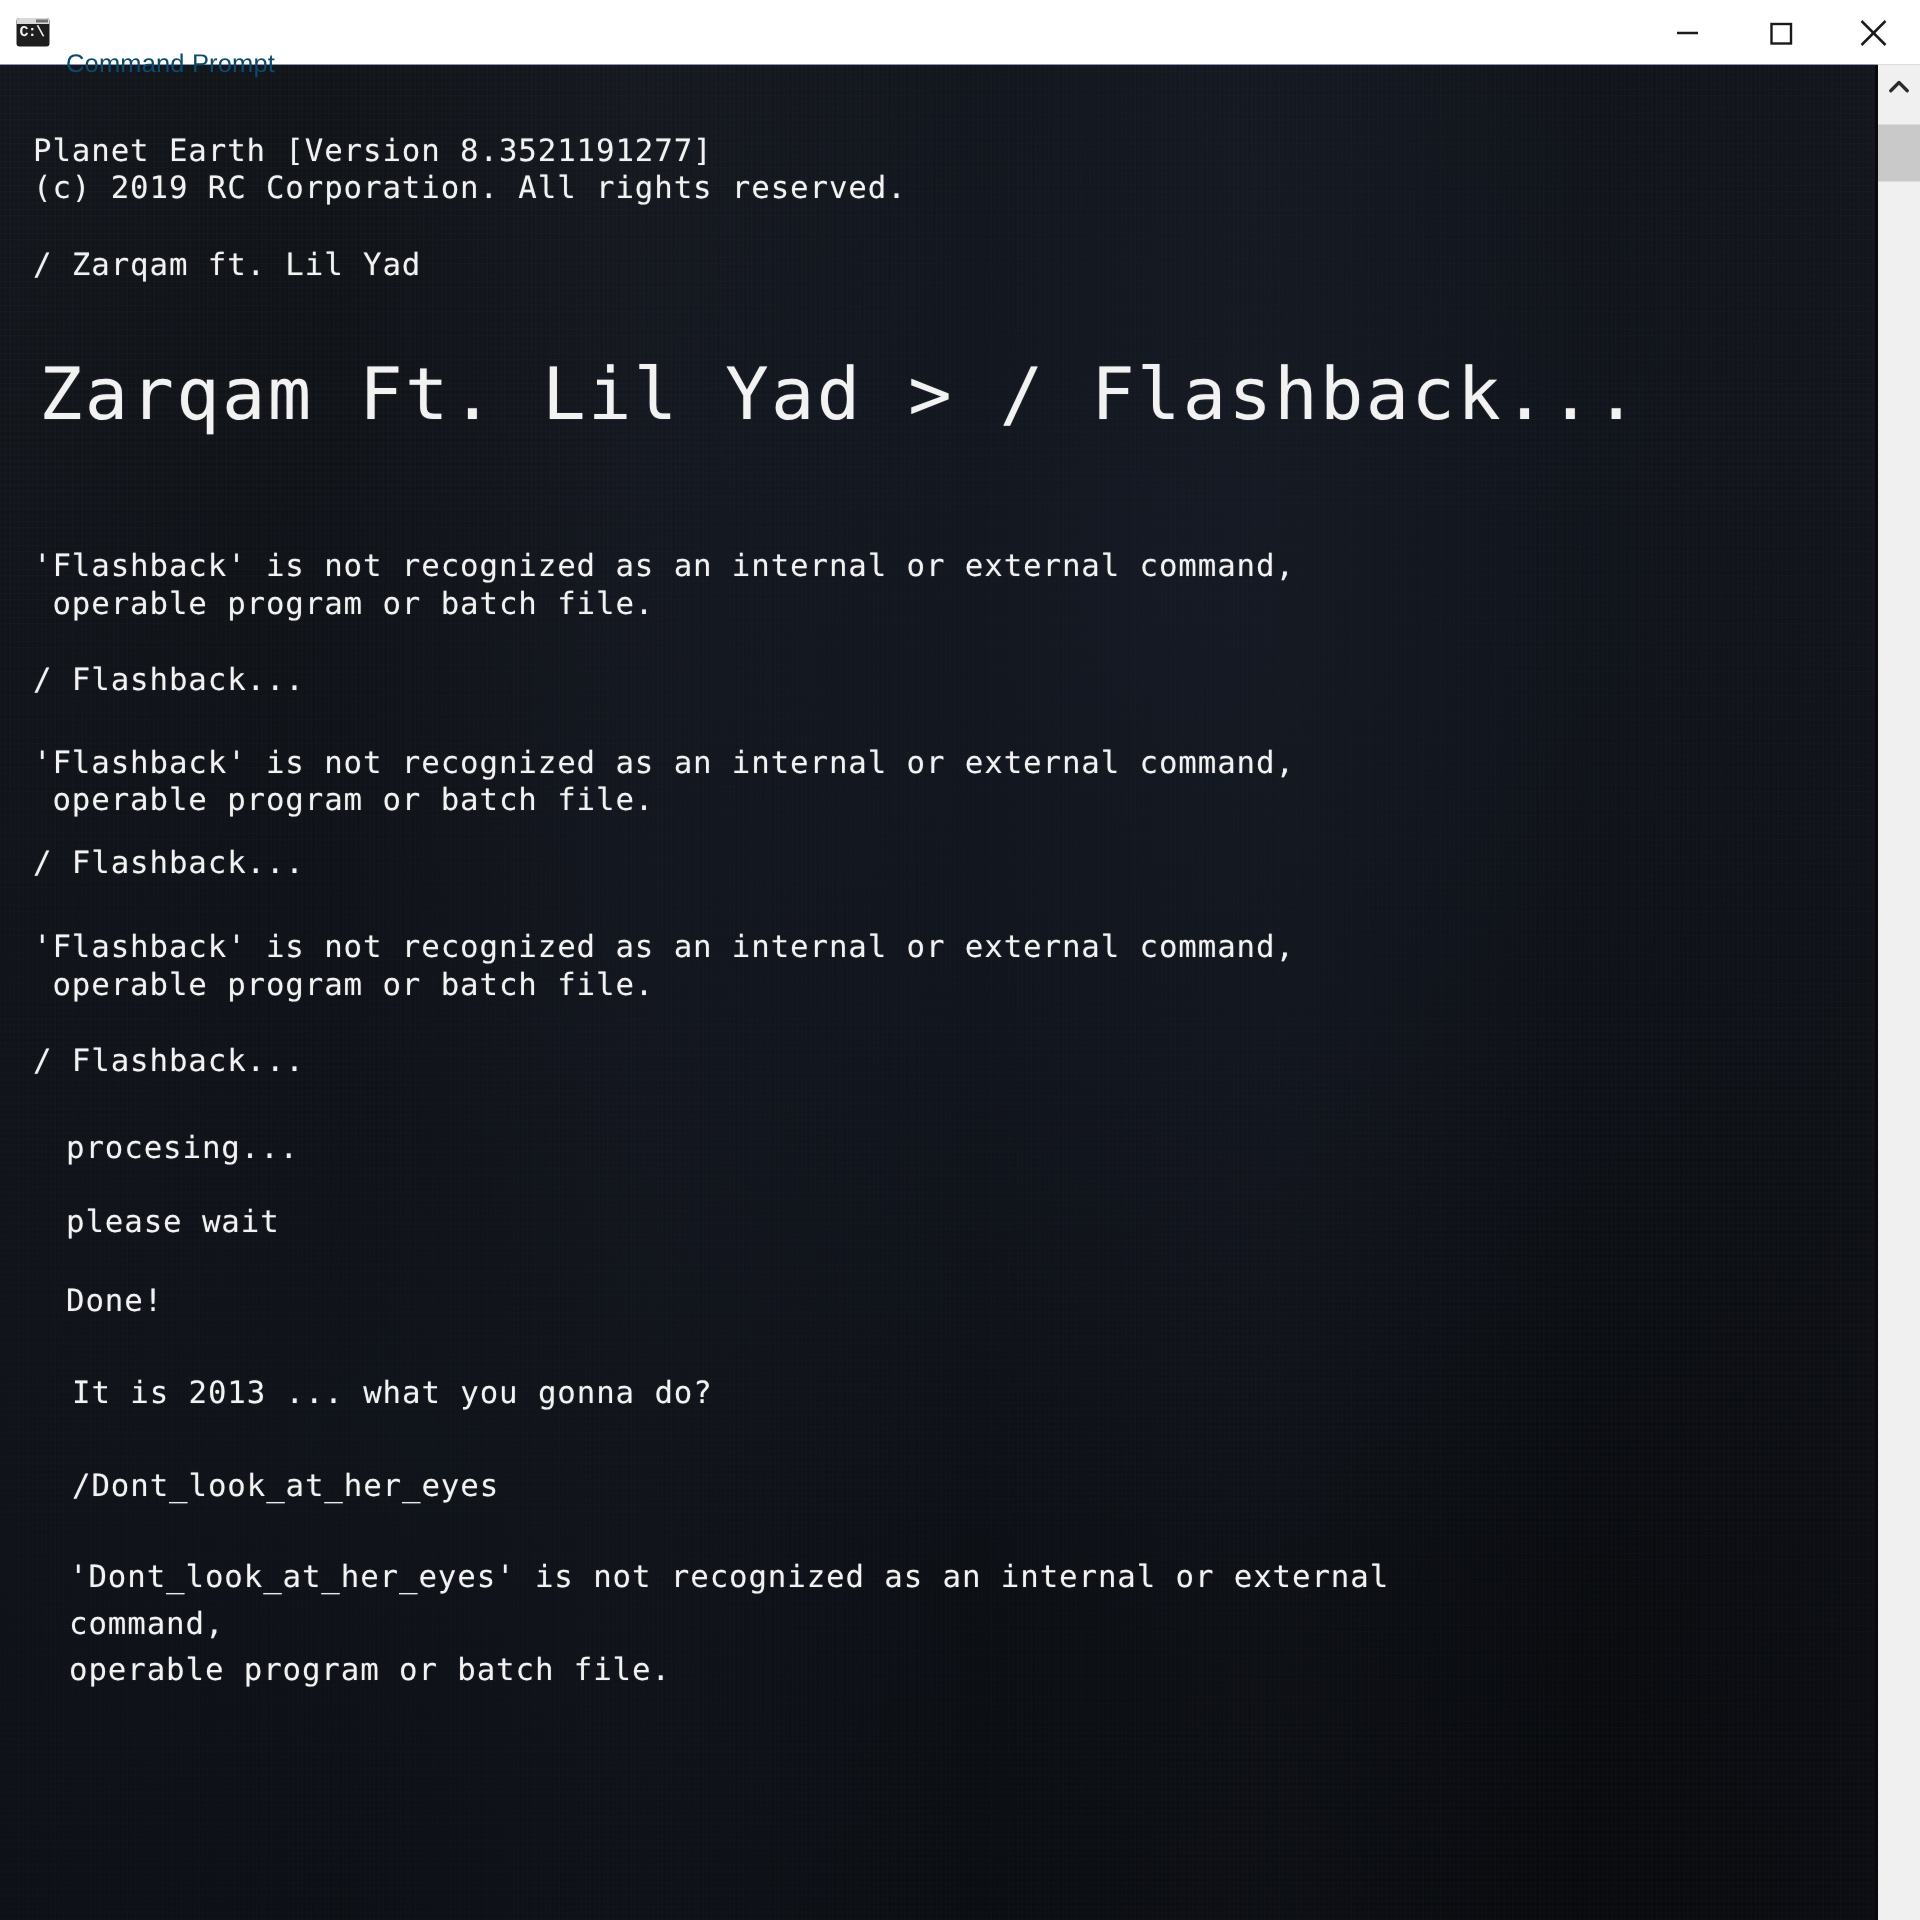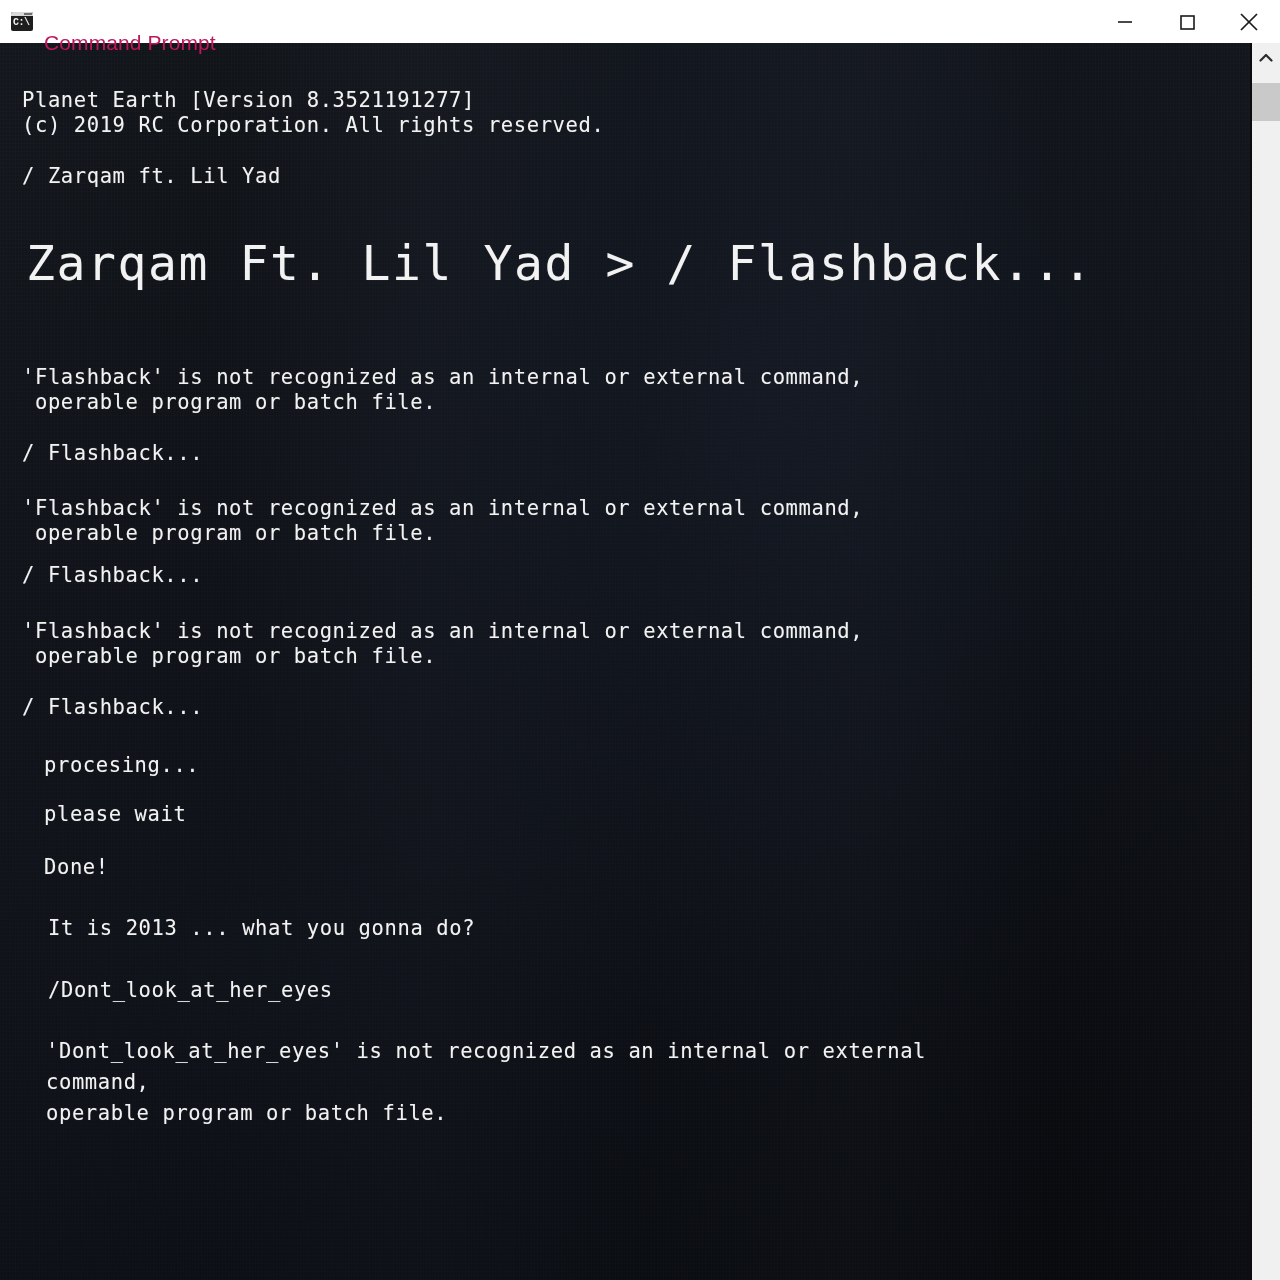--- a/index.html
+++ b/index.html
@@ -51,22 +51,22 @@
   #app-icon .icon-text {
     position:absolute; left:2px; top:5px;
     font-family:"Liberation Mono", monospace;
     font-size:10px; line-height:12px;
     color:#f2f2f2;
     letter-spacing:-0.5px;
     font-weight:bold;
   }
 
   #titlebar-text {
-    font-size:21px;
-    color:#be185d;
+    font-size:17px;
+    color:#0c4a6e;
     font-family:"Liberation Sans", sans-serif;
     letter-spacing:0.1px;
     white-space:nowrap;
     margin-top:43px;
   }
 
   #window-controls {
     margin-left:auto;
     display:flex; align-items:center;
     height:43px;

